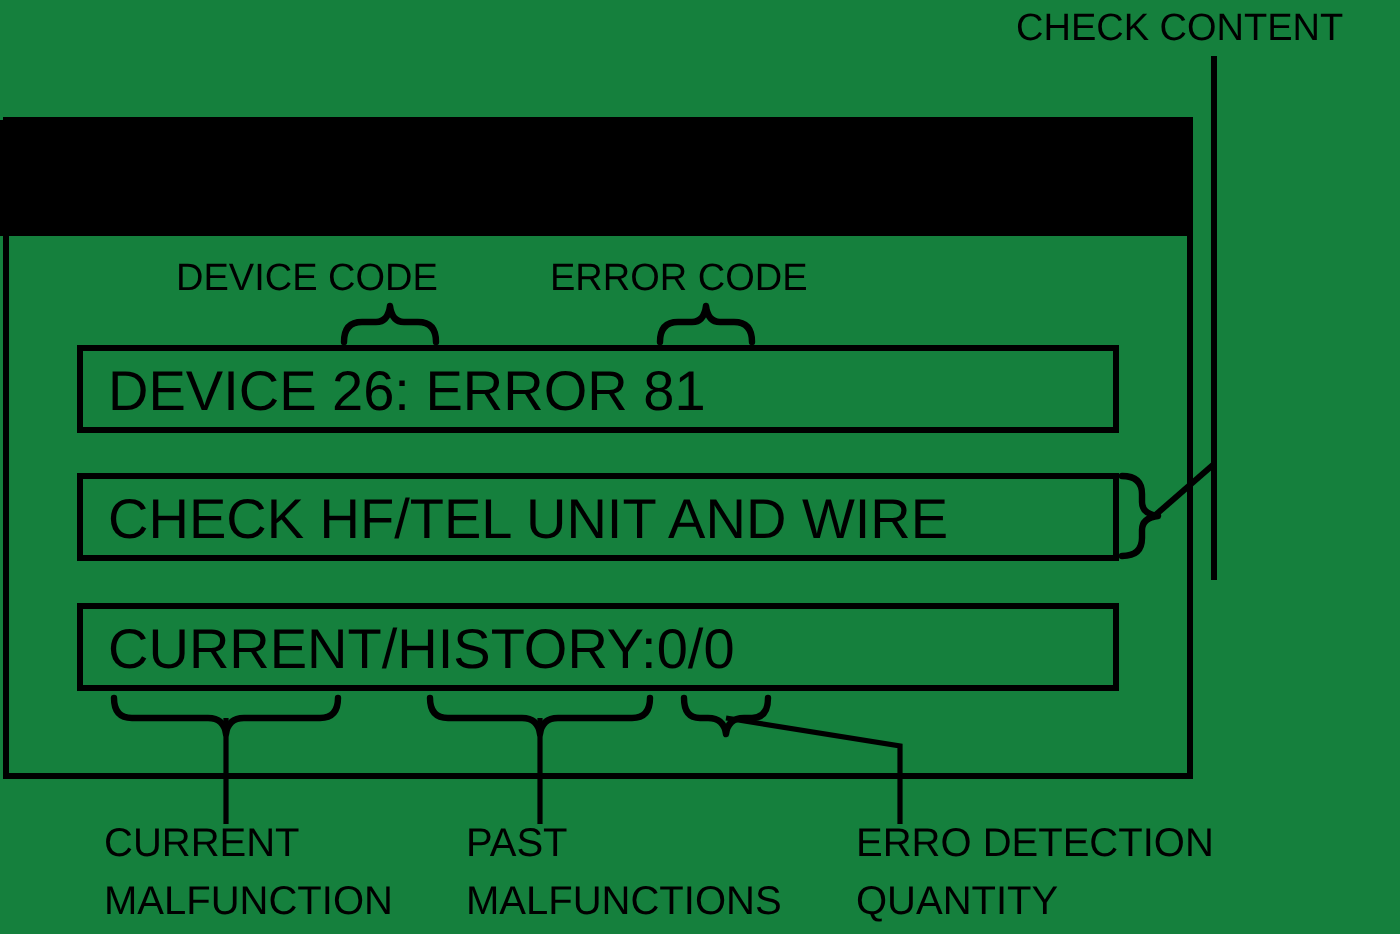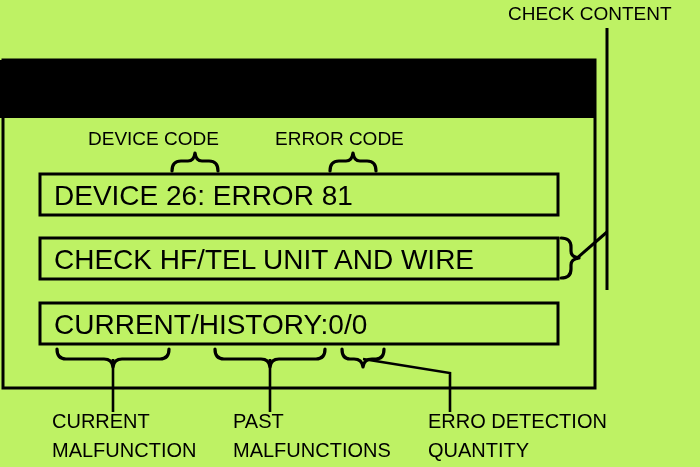--- a/index.html
+++ b/index.html
@@ -4,21 +4,21 @@
 <style>
   html, body {
     margin: 0;
     padding: 0;
     background: #ffffff;
   }
   #root {
     position: relative;
     width: 700px;
     height: 467px;
-    background: #bef264;
+    background: #15803d;
     font-family: "Liberation Sans", sans-serif;
     overflow: hidden;
   }
   svg.diagram {
     position: absolute;
     top: 0;
     left: 0;
     width: 700px;
     height: 467px;
     display: block;

